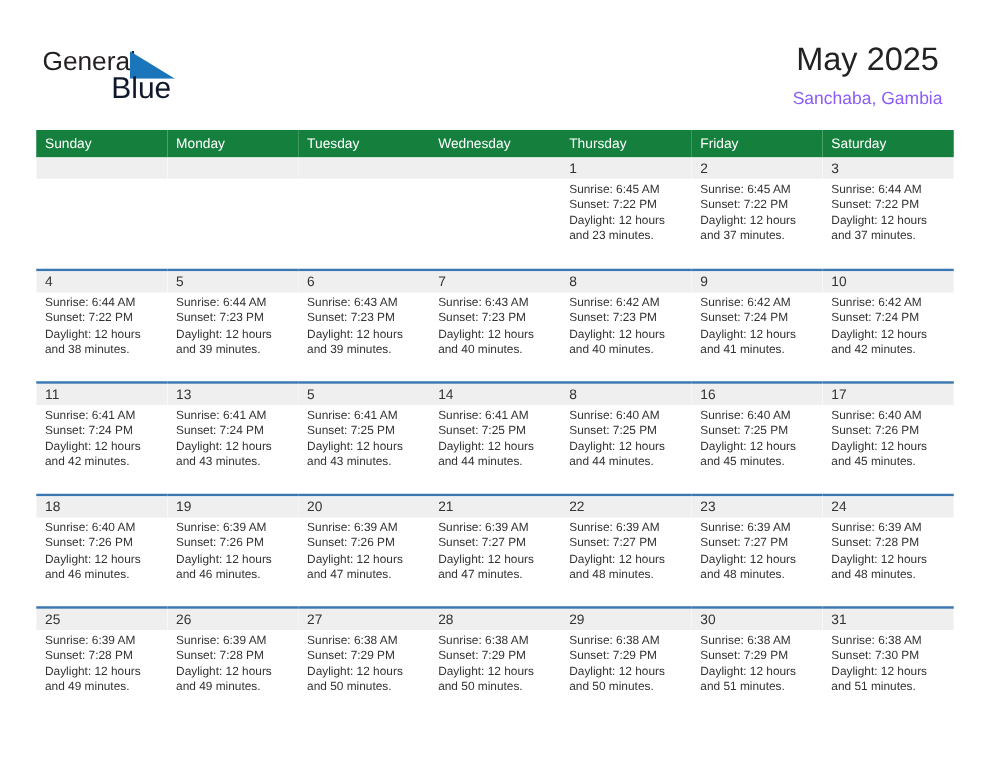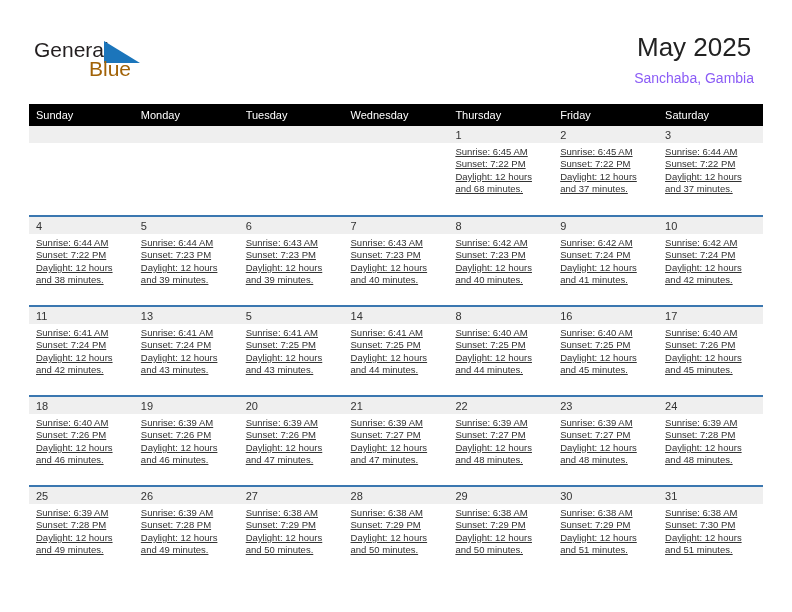--- a/index.html
+++ b/index.html
@@ -38,22 +38,22 @@
     position: absolute;
     left: 0; top: 0;
     font-size: 21px;
     letter-spacing: 0px;
     color: #231f20;
     font-family: "Liberation Sans", sans-serif;
   }
   .logo-blue {
     position: absolute;
     left: 55px; top: 19px;
-    font-size: 21px;
-    color: #a16207;
+    font-size: 24px;
+    color: #0f172a;
     font-family: "Liberation Sans", sans-serif;
   }
   .logo-flag {
     position: absolute;
     left: 70px; top: 3px;
     width: 38px;
     height: 22px;
   }
   .logo-flag svg { display: block; }
 
@@ -84,21 +84,21 @@
     width: 734px;
   }
 
   table.cal {
     width: 734px;
     border-collapse: collapse;
     table-layout: fixed;
   }
 
   thead th {
-    background: #000000;
+    background: #15803d;
     color: #ffffff;
     font-size: 11px;
     font-weight: normal;
     text-align: left;
     padding: 5px 0 5px 7px;
     height: 21px;
     font-family: "Liberation Sans", sans-serif;
   }
 
   tbody tr.week-row td {
@@ -130,21 +130,20 @@
   .daynum-band.blank {
     color: transparent;
   }
 
   .details {
     padding: 3px 6px 0 7px;
     font-size: 9.5px;
     line-height: 12.4px;
     color: #333333;
     font-family: "Liberation Sans", sans-serif;
-    text-decoration: underline;
   }
   .details div { white-space: nowrap; }
   .details .dl2 { white-space: nowrap; }
 </style>
 </head>
 <body>
 
 <div class="page">
 
   <div class="header">
@@ -201,21 +200,21 @@
                 <div class="daynum-band blank"></div>
               </div>
             </td>
             <td>
               <div class="cell-inner">
                 <div class="daynum-band">1</div>
                 <div class="details">
                   <div>Sunrise: 6:45 AM</div>
                   <div>Sunset: 7:22 PM</div>
                   <div>Daylight: 12 hours</div>
-                  <div class="dl2">and 68 minutes.</div>
+                  <div class="dl2">and 23 minutes.</div>
                 </div>
               </div>
             </td>
             <td>
               <div class="cell-inner">
                 <div class="daynum-band">2</div>
                 <div class="details">
                   <div>Sunrise: 6:45 AM</div>
                   <div>Sunset: 7:22 PM</div>
                   <div>Daylight: 12 hours</div>

